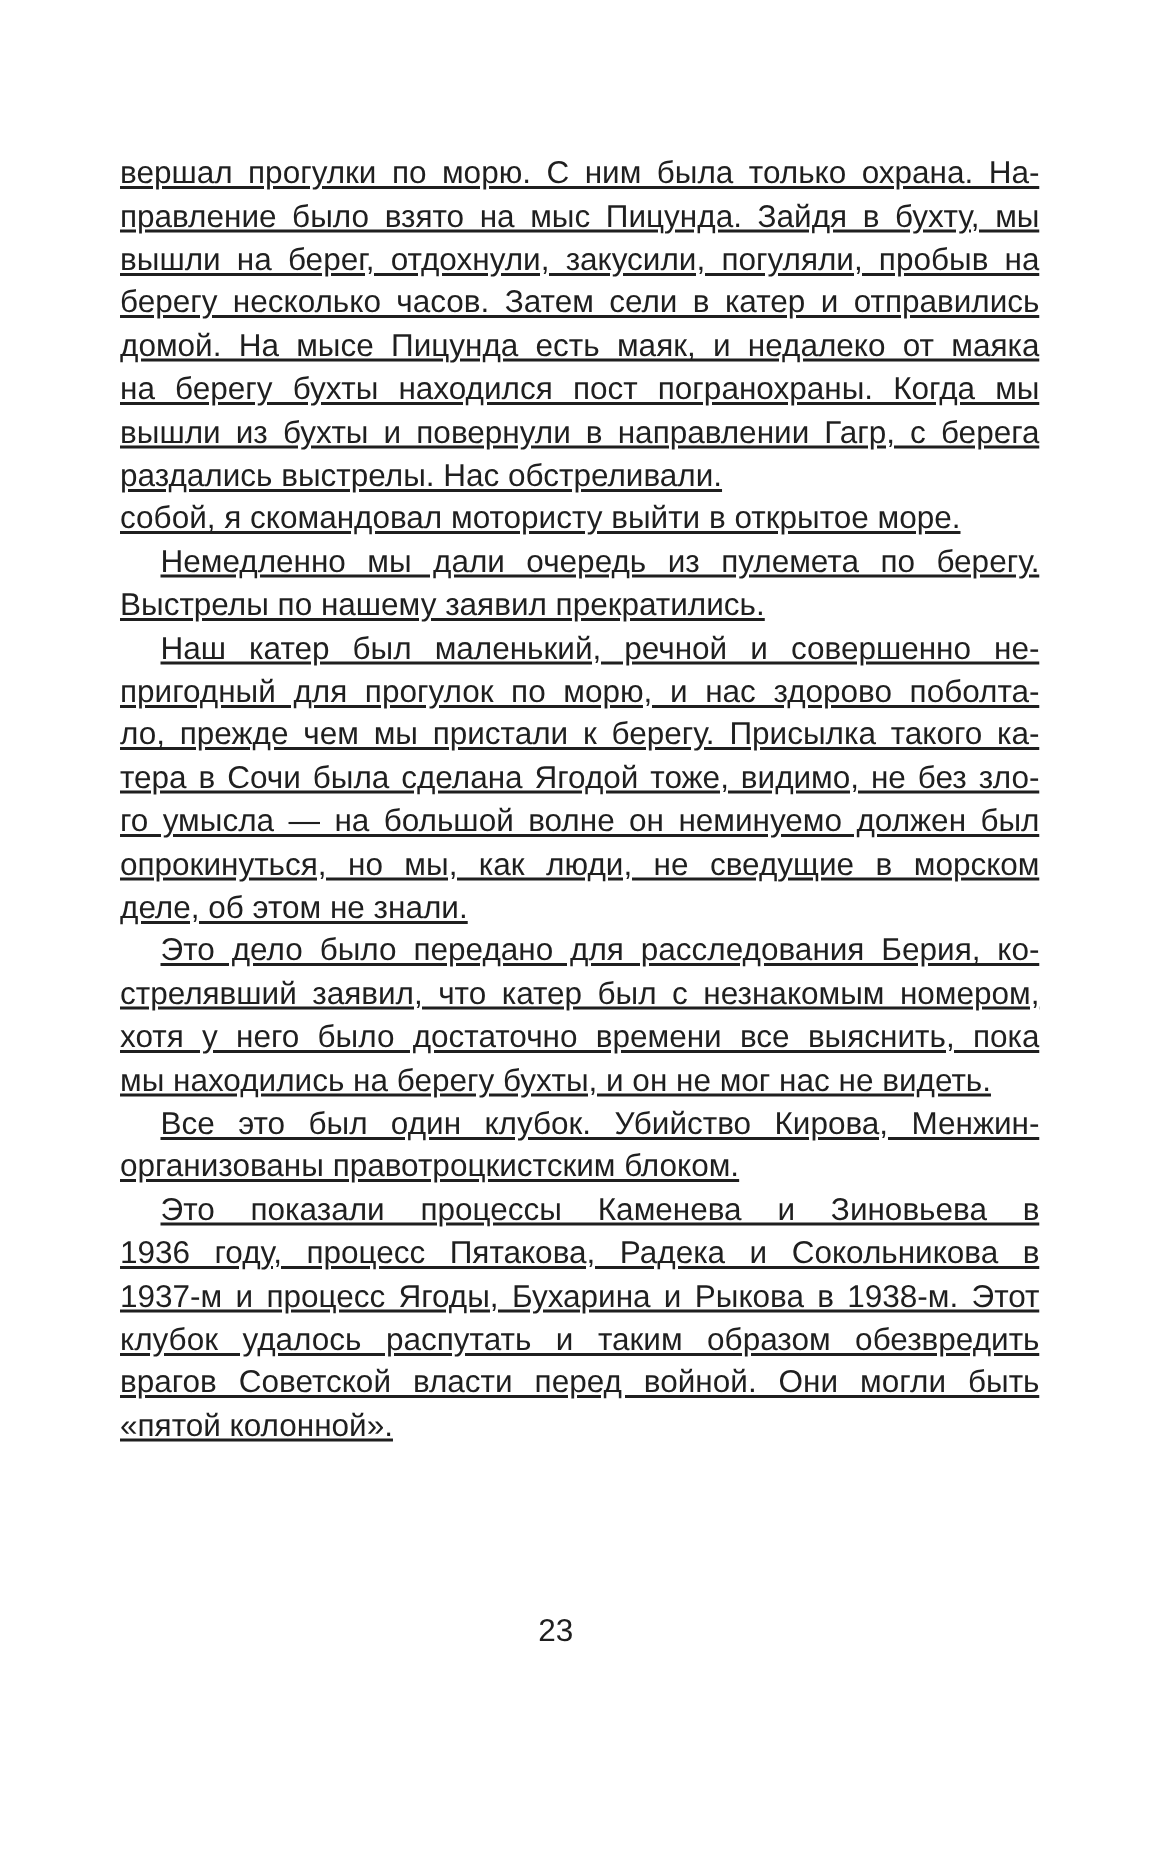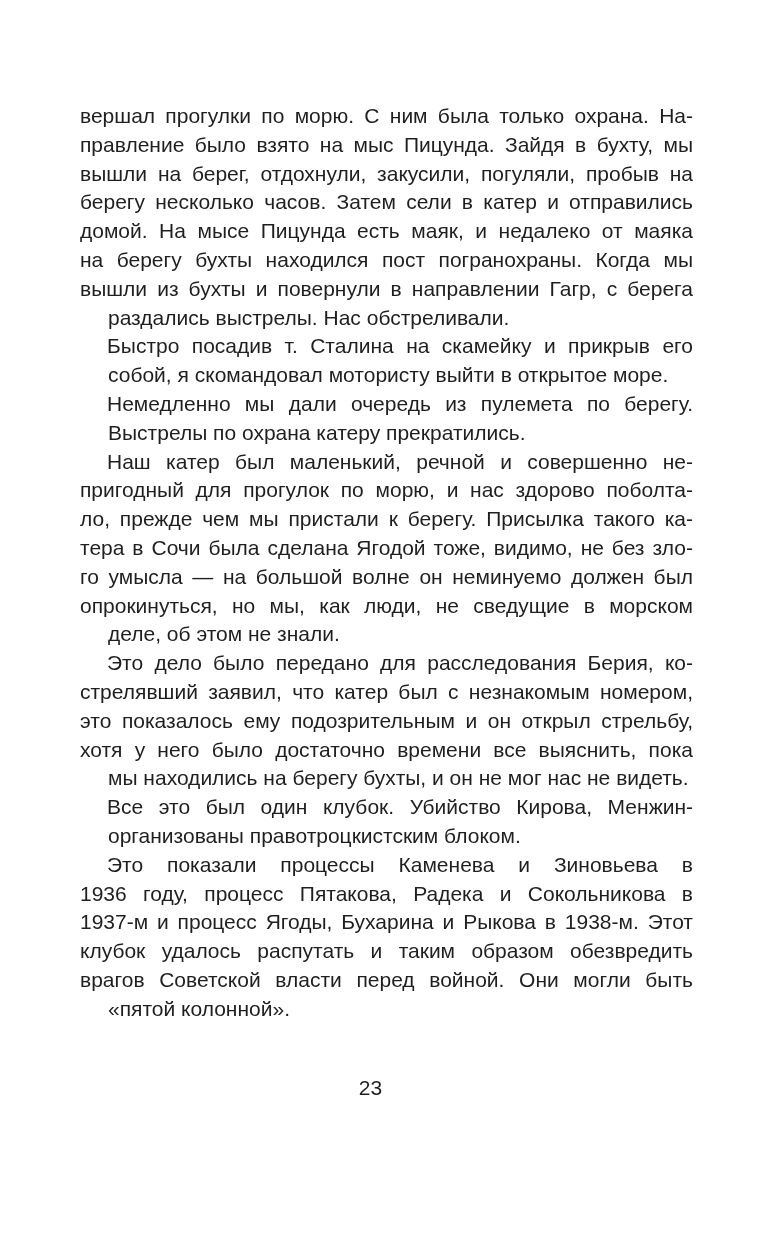--- a/index.html
+++ b/index.html
@@ -32,25 +32,25 @@
   .paragraph {
     margin: 0;
     padding: 0;
   }
   .line {
     text-align: justify;
     text-align-last: justify;
     height: 28.8px;
     overflow: hidden;
     white-space: normal;
+    text-decoration: underline;
   }
   .line.last {
     text-align: left;
     text-align-last: left;
-    margin-left: 28px;
   }
   .line.indent {
     text-indent: 27px;
   }
   .page-number {
     position: absolute;
     top: 1074px;
     left: 80px;
     width: 581px;
     text-align: center;
@@ -67,40 +67,38 @@
         <div class="line">вершал прогулки по морю. С ним была только охрана. На-</div>
         <div class="line">правление было взято на мыс Пицунда. Зайдя в бухту, мы</div>
         <div class="line">вышли на берег, отдохнули, закусили, погуляли, пробыв на</div>
         <div class="line">берегу несколько часов. Затем сели в катер и отправились</div>
         <div class="line">домой. На мысе Пицунда есть маяк, и недалеко от маяка</div>
         <div class="line">на берегу бухты находился пост погранохраны. Когда мы</div>
         <div class="line">вышли из бухты и повернули в направлении Гагр, с берега</div>
         <div class="line last">раздались выстрелы. Нас обстреливали.</div>
       </div>
       <div class="paragraph">
-        <div class="line indent">Быстро посадив т. Сталина на скамейку и прикрыв его</div>
         <div class="line last">собой, я скомандовал мотористу выйти в открытое море.</div>
       </div>
       <div class="paragraph">
         <div class="line indent">Немедленно мы дали очередь из пулемета по берегу.</div>
-        <div class="line last">Выстрелы по охрана катеру прекратились.</div>
+        <div class="line last">Выстрелы по нашему заявил прекратились.</div>
       </div>
       <div class="paragraph">
         <div class="line indent">Наш катер был маленький, речной и совершенно не-</div>
         <div class="line">пригодный для прогулок по морю, и нас здорово поболта-</div>
         <div class="line">ло, прежде чем мы пристали к берегу. Присылка такого ка-</div>
         <div class="line">тера в Сочи была сделана Ягодой тоже, видимо, не без зло-</div>
         <div class="line">го умысла — на большой волне он неминуемо должен был</div>
         <div class="line">опрокинуться, но мы, как люди, не сведущие в морском</div>
         <div class="line last">деле, об этом не знали.</div>
       </div>
       <div class="paragraph">
         <div class="line indent">Это дело было передано для расследования Берия, ко-</div>
         <div class="line">стрелявший заявил, что катер был с незнакомым номером,</div>
-        <div class="line">это показалось ему подозрительным и он открыл стрельбу,</div>
         <div class="line">хотя у него было достаточно времени все выяснить, пока</div>
         <div class="line last">мы находились на берегу бухты, и он не мог нас не видеть.</div>
       </div>
       <div class="paragraph">
         <div class="line indent">Все это был один клубок. Убийство Кирова, Менжин-</div>
         <div class="line last">организованы правотроцкистским блоком.</div>
       </div>
       <div class="paragraph">
         <div class="line indent">Это показали процессы Каменева и Зиновьева в</div>
         <div class="line">1936 году, процесс Пятакова, Радека и Сокольникова в</div>

